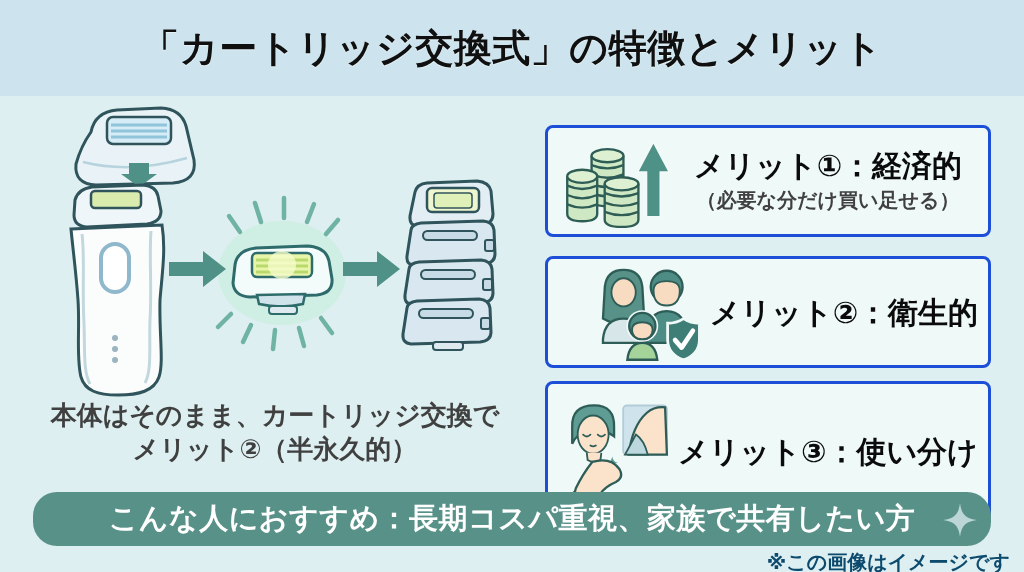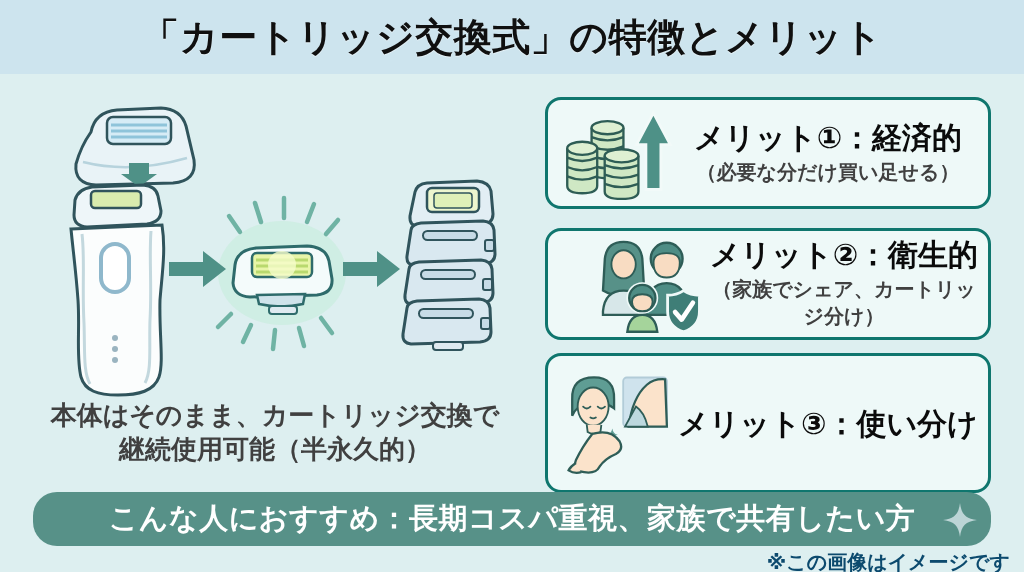--- a/index.html
+++ b/index.html
@@ -4,38 +4,38 @@
 <style>
   html,body { margin:0; padding:0; background:#ddeff0; }
   .canvas {
     position:relative; width:1024px; height:572px; overflow:hidden;
     background:#ddeff0;
     font-family:"DejaVu Sans","Liberation Sans",sans-serif;
     color:#111;
   }
   
   .header {
-    position:absolute; left:0; top:0; width:1024px; height:74px;
+    position:absolute; left:0; top:0; width:1024px; height:96px;
     background:#cde4ee; display:flex; align-items:center; justify-content:center;
   }
   .title {
     font-size:38px; font-weight:800; color:#101010; letter-spacing:0.5px;
     text-shadow:0 1px 1px rgba(255,255,255,0.5);
   }
   
   .illustration { position:absolute; left:35px; top:88px; width:490px; height:310px; }
   .caption {
     position:absolute; left:25px; top:399px; width:500px; text-align:center;
     font-size:26px; font-weight:800; line-height:1.3; color:#404040;
   }
   
   .card {
     position:absolute; left:545px; width:446px; height:112px;
-    background:#eef9f8; border:3px solid #0f766e; border-radius:16px;
-    box-sizing:border-box; display:flex; align-items:center; padding:0 6px 0 8px;
+    background:#eef9f8; border:3px solid #1d4ed8; border-radius:8px;
+    box-sizing:border-box; display:flex; align-items:center; padding:0 6px 0 8px;margin-top:28px;
   }
   .card1 { top:97px; }
   .card2 { top:228px;padding-left:40px; }
   .card3 { top:353px; height:140px; }
   .card-icon { flex:0 0 118px; display:flex; align-items:center; justify-content:center; }
   .card-text { flex:1; text-align:center; }
   .card-heading { font-size:30px; font-weight:800; color:#0b0b0b; line-height:1.1; }
   .card-sub { font-size:20px; font-weight:800; color:#404040; margin-top:5px; }
   
   .banner {
@@ -130,21 +130,21 @@
         <path d="M372,220 Q373,214 382,213 L444,211 Q454,212 455,220 L456,244 Q456,253 445,254 L376,256 Q367,255 368,246 Z" fill="#d9e8f0" stroke="#30545c" stroke-width="3"></path>
         <rect x="384" y="221" width="54" height="9" rx="4.5" fill="#c7dbe6" stroke="#30545c" stroke-width="2"></rect>
         <rect x="446" y="230" width="9" height="11" rx="2" fill="#c7dbe6" stroke="#30545c" stroke-width="2"></rect>
         <rect x="398" y="254" width="30" height="8" rx="3" fill="#dfeaf0" stroke="#30545c" stroke-width="2"></rect>
       </g>
     </g>
   </svg>
 
   <div class="caption">
     <div>本体はそのまま、カートリッジ交換で</div>
-    <div>継続使用可能（半永久的）</div>
+    <div>メリット②（半永久的）</div>
   </div>
 
   <div class="card card1">
     <div class="card-icon">
       <svg width="118" height="100" viewBox="0 0 126 102">
         <g stroke="#2e5d55" stroke-width="2.5">
           <path d="M38,24 L38,70 Q38,78 55,78 Q72,78 72,70 L72,24" fill="#cfe8c4"></path>
           <path d="M38,34 Q55,41 72,34" fill="none"></path>
           <path d="M38,44 Q55,51 72,44" fill="none"></path>
           <path d="M38,54 Q55,61 72,54" fill="none"></path>
@@ -196,21 +196,20 @@
         </g>
 
         <g>
           <path d="M102,58 C108,62 114,63 119,63 L119,80 C119,93 111,99 102,102 C93,99 85,93 85,80 L85,63 C90,63 96,62 102,58 Z" fill="#3f7e77" stroke="#eef9f8" stroke-width="3"></path>
           <polyline points="93,81 100,89 112,71" fill="none" stroke="#ffffff" stroke-width="5" stroke-linecap="round" stroke-linejoin="round"></polyline>
         </g>
       </svg>
     </div>
     <div class="card-text">
       <div class="card-heading">メリット②：衛生的</div>
-      <div class="card-sub">（家族でシェア、カートリッジ分け）</div>
     </div>
   </div>
 
   <div class="card card3">
     <div class="card-icon">
       <svg width="118" height="102" viewBox="0 0 126 112">
 
         <g>
           <path d="M16,30 Q15,6 40,6 Q63,6 62,30 L62,40 Q48,30 32,34 Q20,38 16,48 Z" fill="#5f9d94" stroke="#2e5d57" stroke-width="2.5"></path>
           <ellipse cx="39" cy="38" rx="17" ry="21" fill="#fbe3cb" stroke="#2e5d57" stroke-width="2"></ellipse>

